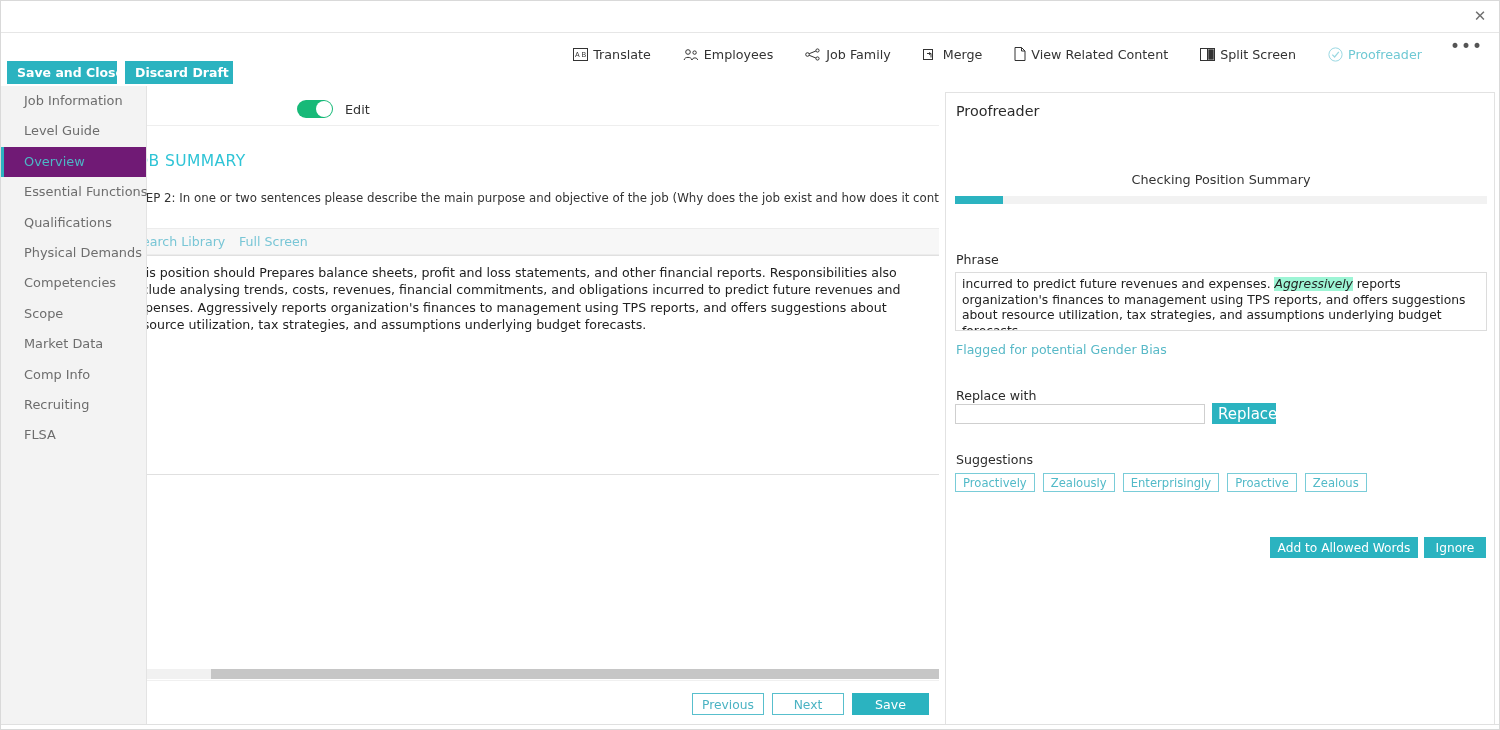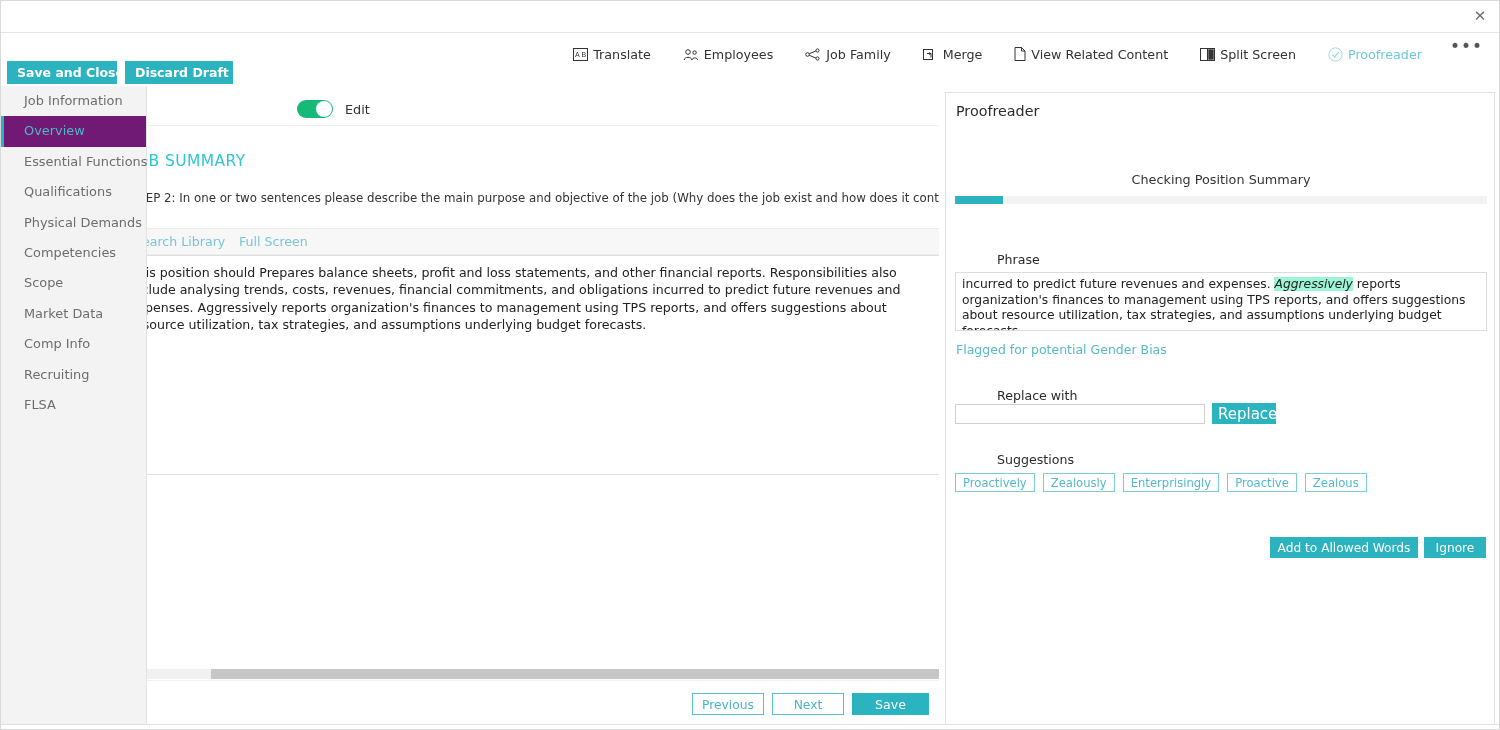--- a/index.html
+++ b/index.html
@@ -332,21 +332,20 @@
     position: absolute;
     left: 0; top: 0;
     height: 8px;
     background: #2bb3c0;
   }
 
   .field-label {
     position: absolute;
     font-size: 12.6px;
     color: #2b2b2b;
-    margin-left: 41px;
   }
   #lbl-phrase      { left: 10px; top: 159px; }
   #lbl-replace     { left: 10px; top: 295px; }
   #lbl-suggestions { left: 10px; top: 359px; }
 
   .phrase-box {
     position: absolute;
     left: 9px; top: 179px;
     width: 532px;
     height: 59px;
@@ -534,20 +533,21 @@
             </svg>
         </span>
         <span>Proofreader</span>
       </div>
       <div class="tool-ellipsis">•••</div>
     </div>
   </div>
 
   <nav class="sidebar">
     <div class="side-item">Job Information</div>
+    <div class="side-item">Level Guide</div>
     <div class="side-item active">Overview</div>
     <div class="side-item">Essential Functions</div>
     <div class="side-item">Qualifications</div>
     <div class="side-item">Physical Demands</div>
     <div class="side-item">Competencies</div>
     <div class="side-item">Scope</div>
     <div class="side-item">Market Data</div>
     <div class="side-item">Comp Info</div>
     <div class="side-item">Recruiting</div>
     <div class="side-item">FLSA</div>

